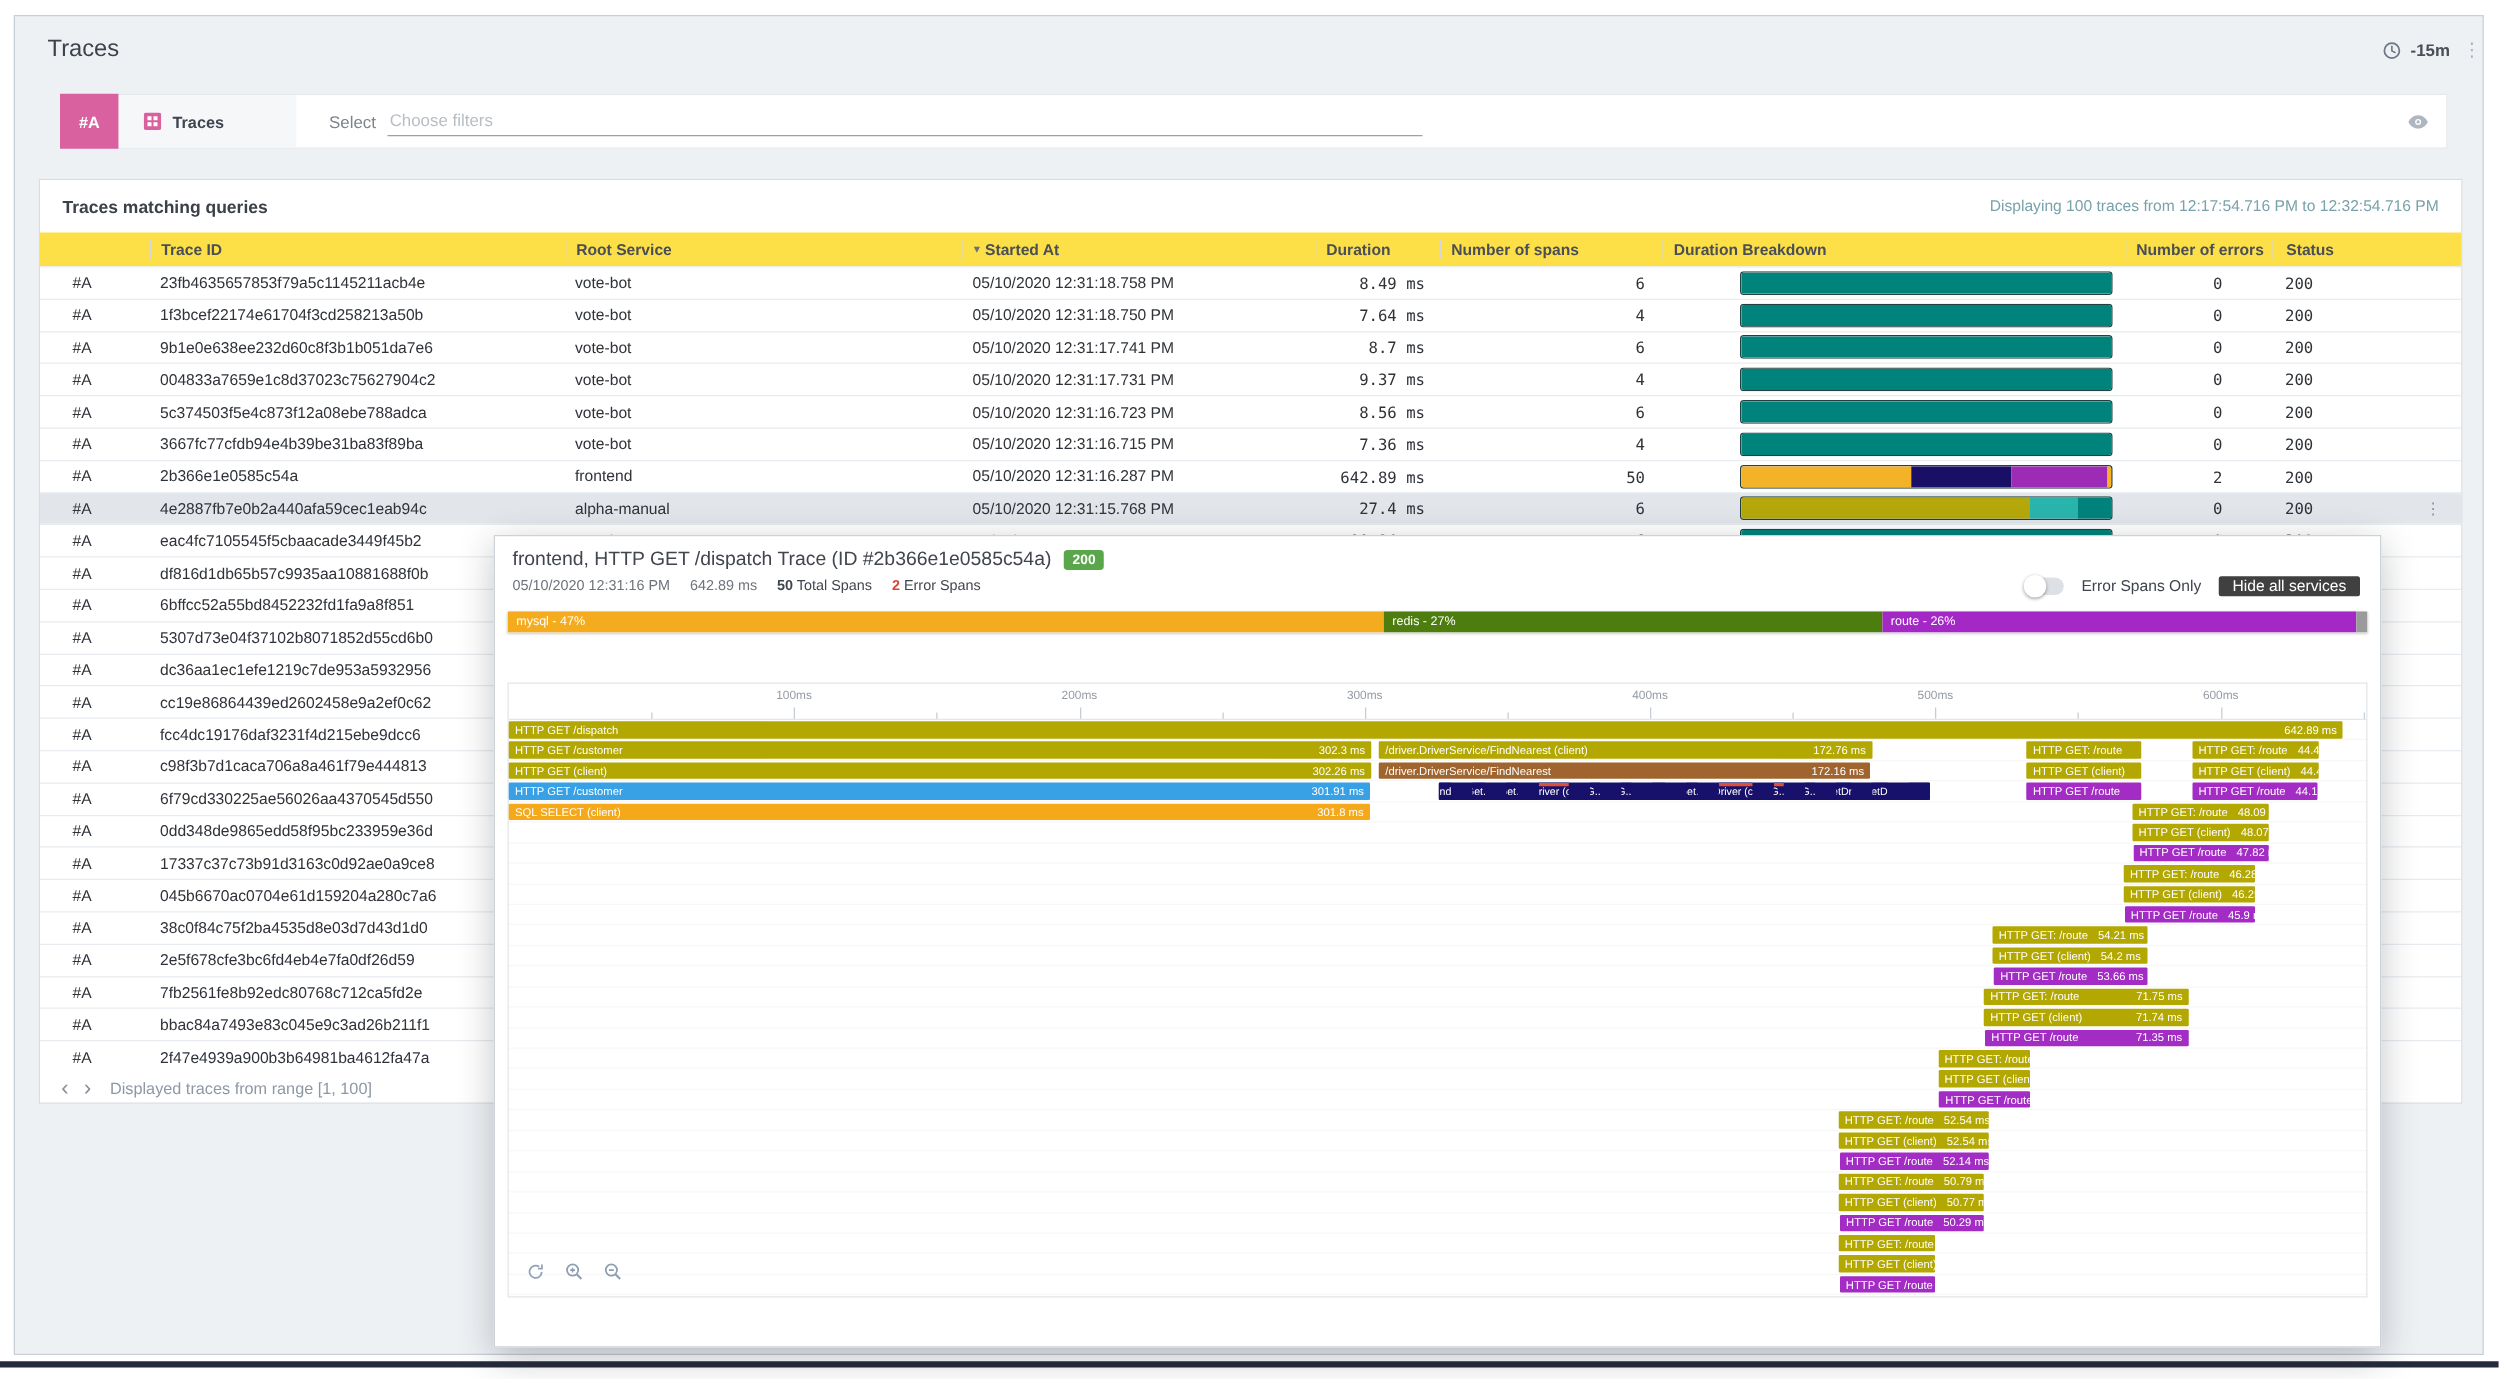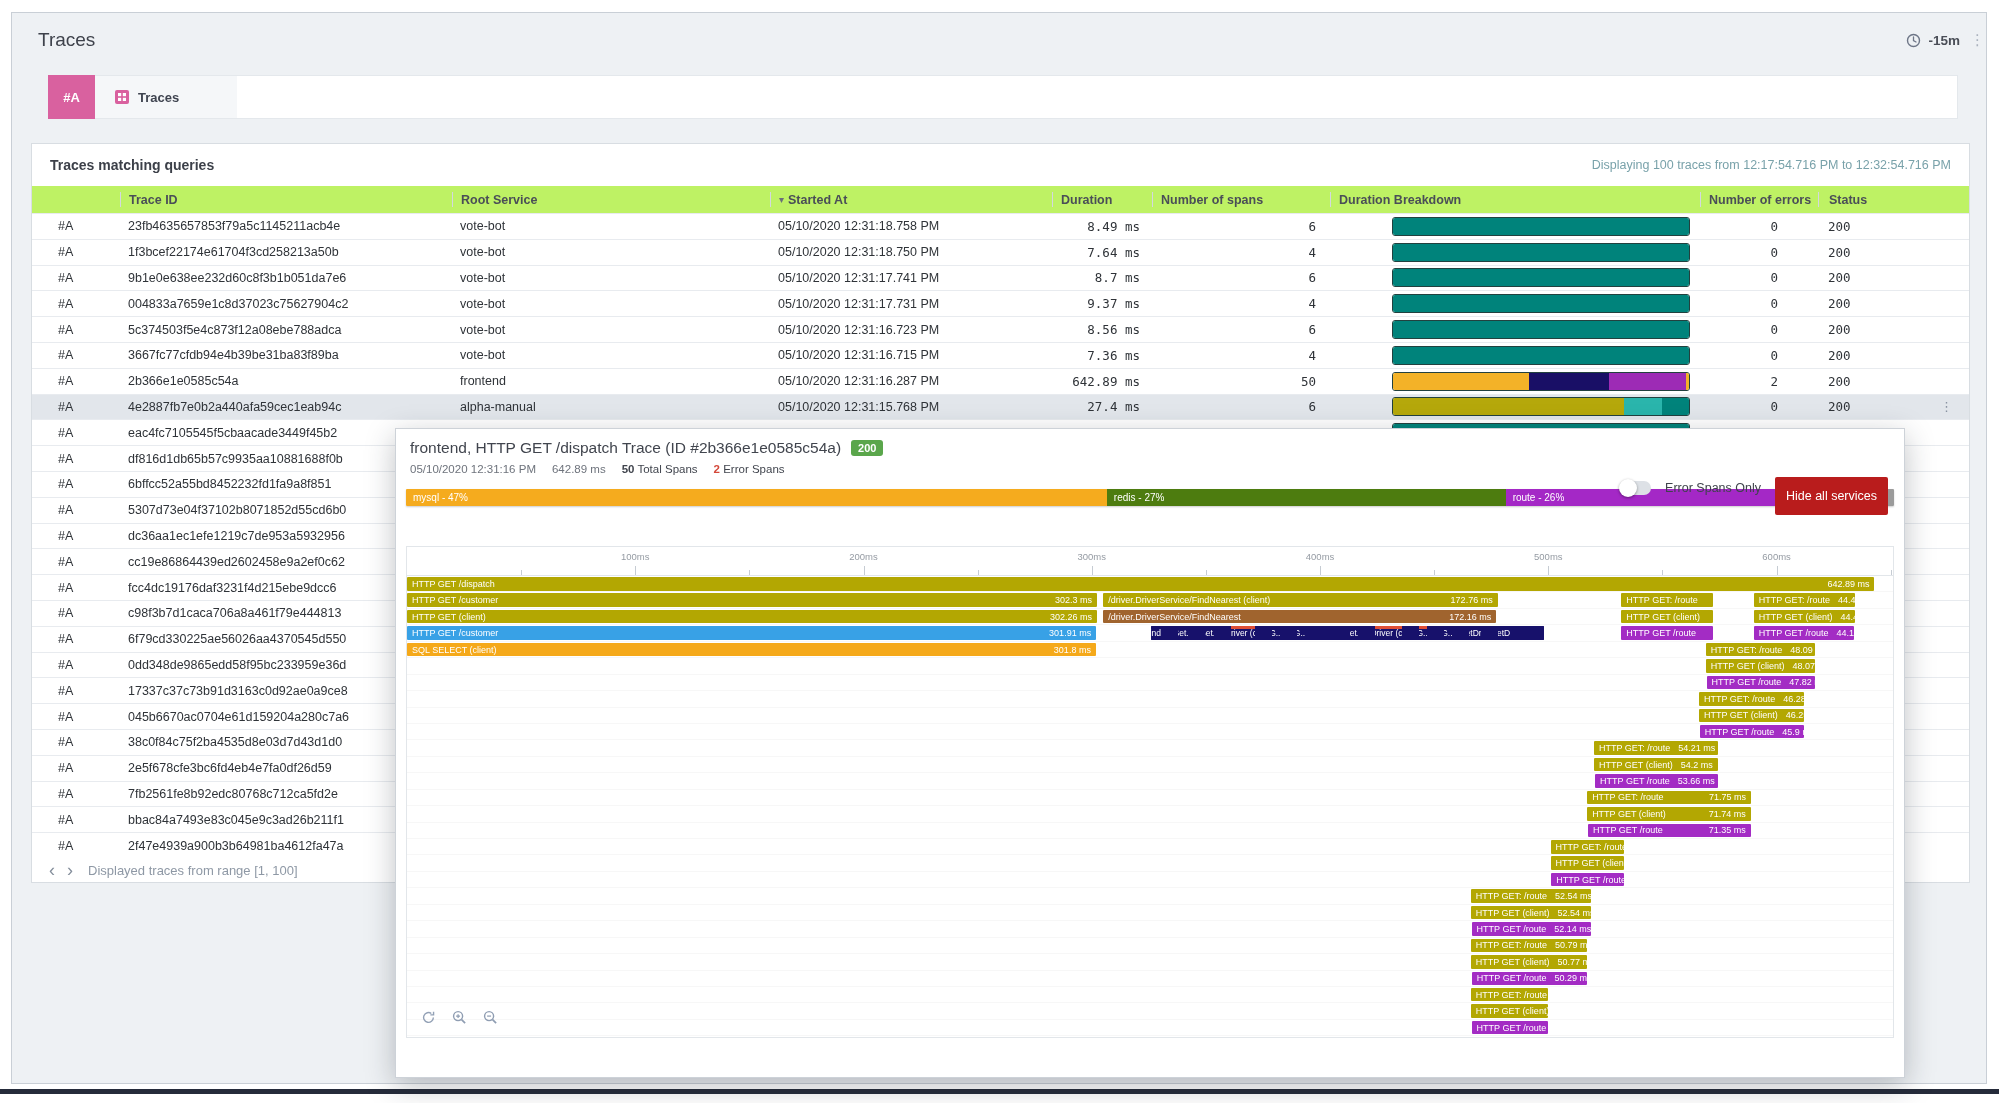--- a/index.html
+++ b/index.html
@@ -39,21 +39,21 @@
 
   
   .traces-panel {
     position: absolute; left: 19px; top: 130px; width: 1939px; height: 740px;
     background: #fff; border: 1px solid #d8dde2;
   }
   .tp-head { height: 42px; display: flex; align-items: center; justify-content: space-between; padding: 0 18px 0 18px; }
   .tp-title { font-size: 14px; font-weight: 700; color: #3c4049; }
   .tp-displaying { font-size: 12.5px; color: #79a2aa; }
 
-  .thead { height: 27px; display: flex; background: #bef264; align-items: center; }
+  .thead { height: 27px; display: flex; background: #fde047; align-items: center; }
   .th { font-size: 12.5px; font-weight: 700; color: #4a4e57; display: flex; align-items: center; height: 15px; padding-left: 8px; border-left: 1px solid #d3d8de; overflow: hidden; white-space: nowrap; }
   .th.nosep { border-left: none; }
   .caret { font-size: 10px; color: #6a707a; margin-right: 4px; }
 
   .trow { height: 25.8px; display: flex; align-items: center; border-top: 1px solid #e8ebef; font-size: 12.5px; }
   .trow.hl { background: #e2e6eb; }
   .cell { overflow: hidden; white-space: nowrap; padding-left: 8px; }
   .c-hash { width: 88px; padding-left: 26px; }
   .c-id { width: 332px; }
   .c-svc { width: 318px; }
@@ -81,21 +81,21 @@
   .m-title-row { display: flex; align-items: center; gap: 10px; padding: 10px 14px 0; }
   .m-title { font-size: 15.5px; color: #41454e; }
   .m-badge { background: #5aa64b; color: #fff; font-size: 11px; font-weight: 700; padding: 2px 7px; border-radius: 3px; }
   .m-sub { display: flex; align-items: flex-start; gap: 16px; padding: 6px 14px 0; font-size: 11.5px; color: #6e737c; }
   .m-sub b { color: #41454e; }
   .m-sub .err-num { color: #d4483a; font-weight: 700; }
   .m-controls { position: absolute; right: 16px; top: 32px; display: flex; align-items: center; gap: 14px; }
   .toggle { width: 30px; height: 14px; background: #dde1e6; border-radius: 8px; position: relative; }
   .toggle .knob { position: absolute; left: -2px; top: -2px; width: 18px; height: 18px; border-radius: 50%; background: #fff; box-shadow: 0 1px 3px rgba(0,0,0,.4); }
   .toggle-label { font-size: 12.5px; color: #3f434c; }
-  .btn-blue { background: #b91c1c; color: #fff; font-size: 12.5px; padding: 12px 11px; border-radius: 2px; border: none; margin-top: 16px; }
+  .btn-blue { background: #404040; color: #fff; font-size: 12.5px; padding: 1px 11px; border-radius: 2px; border: none; }
 
   .cp { margin-top: 14px; }
   .cp-title { text-align: center; font-size: 10px; color: #3f434c; margin-bottom: 3px; }
   .cp-bar { margin: 0 10px; height: 17px; display: flex; border-radius: 1px; overflow: hidden; box-shadow: 0 1px 2px rgba(0,0,0,.2); }
   .cp-seg { height: 100%; color: #fff; font-size: 10px; line-height: 17px; padding-left: 7px; overflow: hidden; white-space: nowrap; }
 
   .gantt { position: absolute; left: 10px; right: 10px; top: 117px; height: 492px; border: 1px solid #e2e6ea; background: #fff; }
   .g-axis { position: absolute; left: 0; right: 0; top: 0; height: 29px; border-bottom: 1px solid #e2e6ea; }
   .g-tick { position: absolute; bottom: 0; width: 1px; background: #c6ccd3; }
   .g-tick.minor { height: 5px; }
@@ -142,20 +142,31 @@
         <span style="display:flex;">
           <svg width="14" height="14" viewBox="0 0 14 14">
               <rect x="0" y="0" width="14" height="14" rx="2" fill="#d9619f"></rect>
               <rect x="3" y="3" width="3.2" height="3.2" fill="#fff"></rect>
               <rect x="7.8" y="3" width="3.2" height="3.2" fill="#fff"></rect>
               <rect x="3" y="7.8" width="3.2" height="3.2" fill="#fff"></rect>
               <rect x="7.8" y="7.8" width="3.2" height="3.2" fill="#fff"></rect>
             </svg>
         </span>
         <span class="panel-tab-label">Traces</span>
+      </div>
+      <div class="select-area">
+        <span class="select-label">Select</span>
+        <div class="filter-input">Choose filters</div>
+        <div class="eye-wrap">
+          <svg width="17" height="13" viewBox="0 0 17 13">
+              <path d="M8.5 1.2C4.6 1.2 1.8 4.1 .8 6.5c1 2.4 3.8 5.3 7.7 5.3s6.7-2.9 7.7-5.3c-1-2.4-3.8-5.3-7.7-5.3z" fill="#aeb6c0"></path>
+              <circle cx="8.5" cy="6.5" r="2.4" fill="#fff"></circle>
+              <circle cx="8.5" cy="6.5" r="1.3" fill="#aeb6c0"></circle>
+            </svg>
+        </div>
       </div>
     </div>
   </div>
 
   <div class="traces-panel">
     <div class="tp-head">
       <div class="tp-title">Traces matching queries</div>
       <div class="tp-displaying">Displaying 100 traces from 12:17:54.716 PM to 12:32:54.716 PM</div>
     </div>
     <div class="thead" id="table-head">

